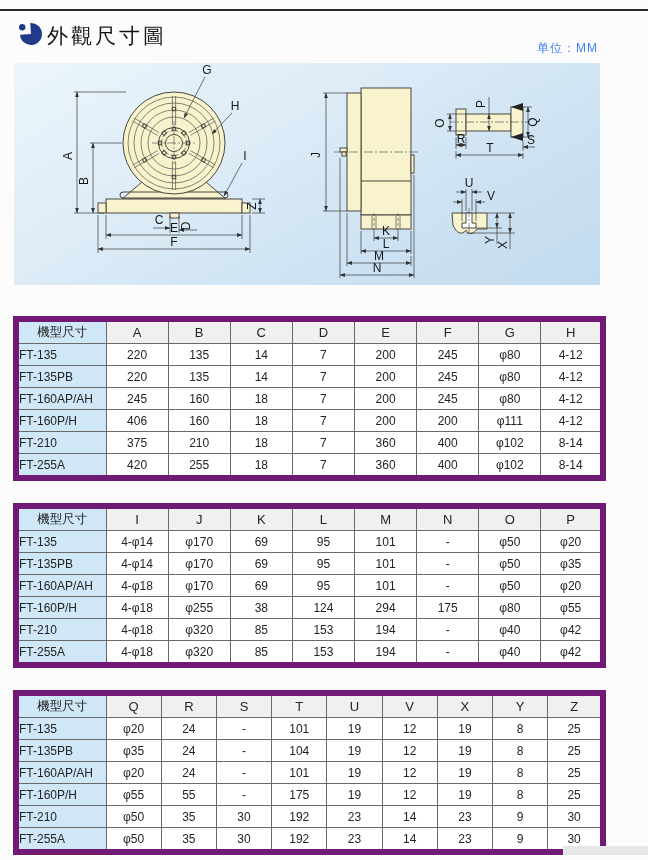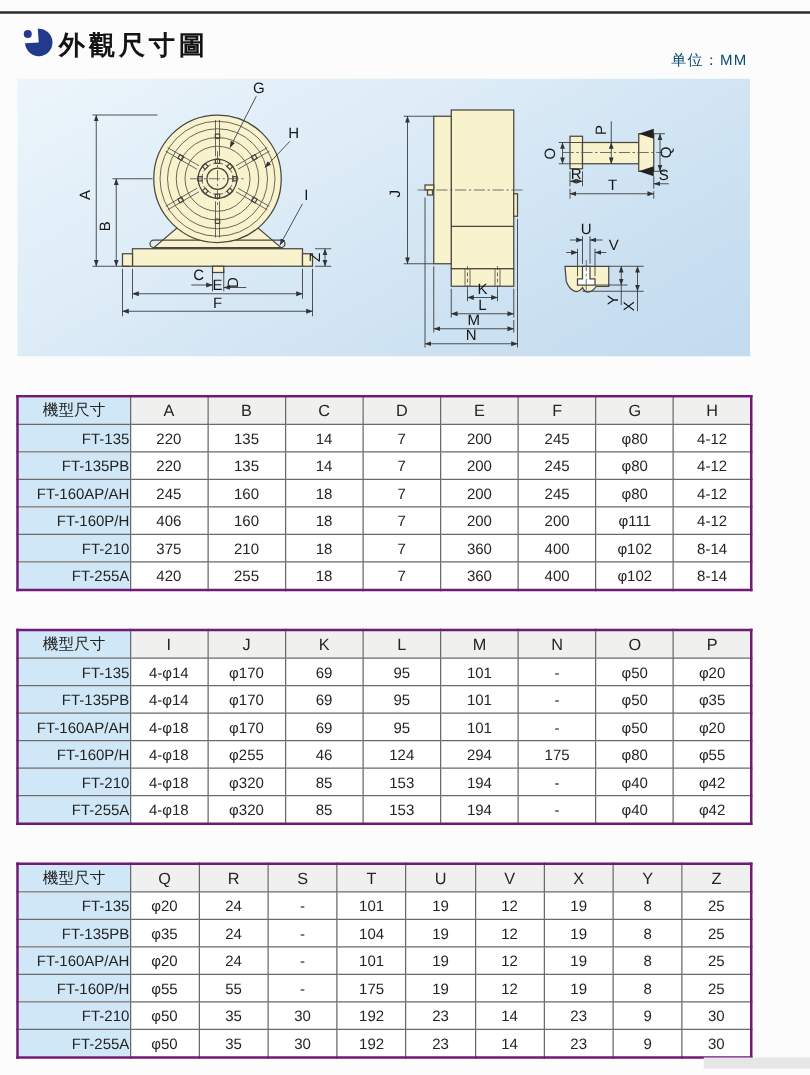--- a/index.html
+++ b/index.html
@@ -8,43 +8,43 @@
     background:#fcfcfc;
     font-family:"Liberation Sans","DejaVu Sans",sans-serif;
     position:relative;
     color:#1c1c1c;
     overflow:hidden;
   }
   .top-rule{position:absolute;left:0;top:9px;width:648px;height:2px;background:#2b2b2b;}
   .hdr-logo{position:absolute;left:17px;top:21px;width:26px;height:26px;}
   .page-title{
     position:absolute;left:47px;top:22px;
-    font-size:21px;font-weight:bold;letter-spacing:3px;color:#141414;
+    font-size:21px;font-weight:normal;letter-spacing:3px;color:#141414;
   }
-  .unit-label{position:absolute;top:40px;right:50px;font-size:12px;color:#0c4a6e;letter-spacing:1px;}
+  .unit-label{position:absolute;top:40px;right:50px;font-size:12px;color:#3b82f6;letter-spacing:1px;}
   .diagram-panel{
     position:absolute;left:14px;top:63px;width:586px;height:222px;
     background:linear-gradient(150deg,#ecf5fb 0%,#ddecf7 38%,#cde2f2 70%,#c2dbef 100%);
   }
   .diagram-panel svg{display:block;}
   .dim-tbl{
     position:absolute;left:13px;width:587px;
     border-collapse:collapse;table-layout:fixed;
     font-size:12px;
   }
   .dim-tbl td,.dim-tbl th{
     border:1px solid #6a6a6a;
     height:21px;padding:0;
     text-align:center;font-weight:normal;
     color:#242424;white-space:nowrap;overflow:hidden;
   }
-  .dim-tbl{border:2px solid #701a75;}
+  .dim-tbl{border:6px solid #701a75;}
   .dim-tbl th.model-h{background:#cfe7f7;font-size:12.5px;}
   .dim-tbl th.col-h{background:#f0f1ee;font-size:13px;}
-  .dim-tbl td.model{background:#cfe7f7;text-align:right;margin-left:12px;}
+  .dim-tbl td.model{background:#cfe7f7;text-align:left;margin-left:12px;}
   .dim-tbl td{background:#ffffff;}
   #tbl0{top:316px;}
   #tbl1{top:503px;}
   #tbl2{top:690px;}
   .corner-artifact{position:absolute;left:563px;top:846px;width:85px;height:9px;background:#e6e6e6;}
   
   .part{fill:#f8f3cd;stroke:#4a463f;stroke-width:1;}
   .ln{fill:none;stroke:#4a463f;stroke-width:1;}
   .thin{fill:none;stroke:#55514a;stroke-width:0.7;}
   .dim{fill:none;stroke:#3a3a3a;stroke-width:0.7;}
@@ -427,21 +427,21 @@
         <td>95</td>
         <td>101</td>
         <td>-</td>
         <td>φ50</td>
         <td>φ20</td>
       </tr>
       <tr>
         <td class="model">FT-160P/H</td>
         <td>4-φ18</td>
         <td>φ255</td>
-        <td>46</td>
+        <td>38</td>
         <td>124</td>
         <td>294</td>
         <td>175</td>
         <td>φ80</td>
         <td>φ55</td>
       </tr>
       <tr>
         <td class="model">FT-210</td>
         <td>4-φ18</td>
         <td>φ320</td>

